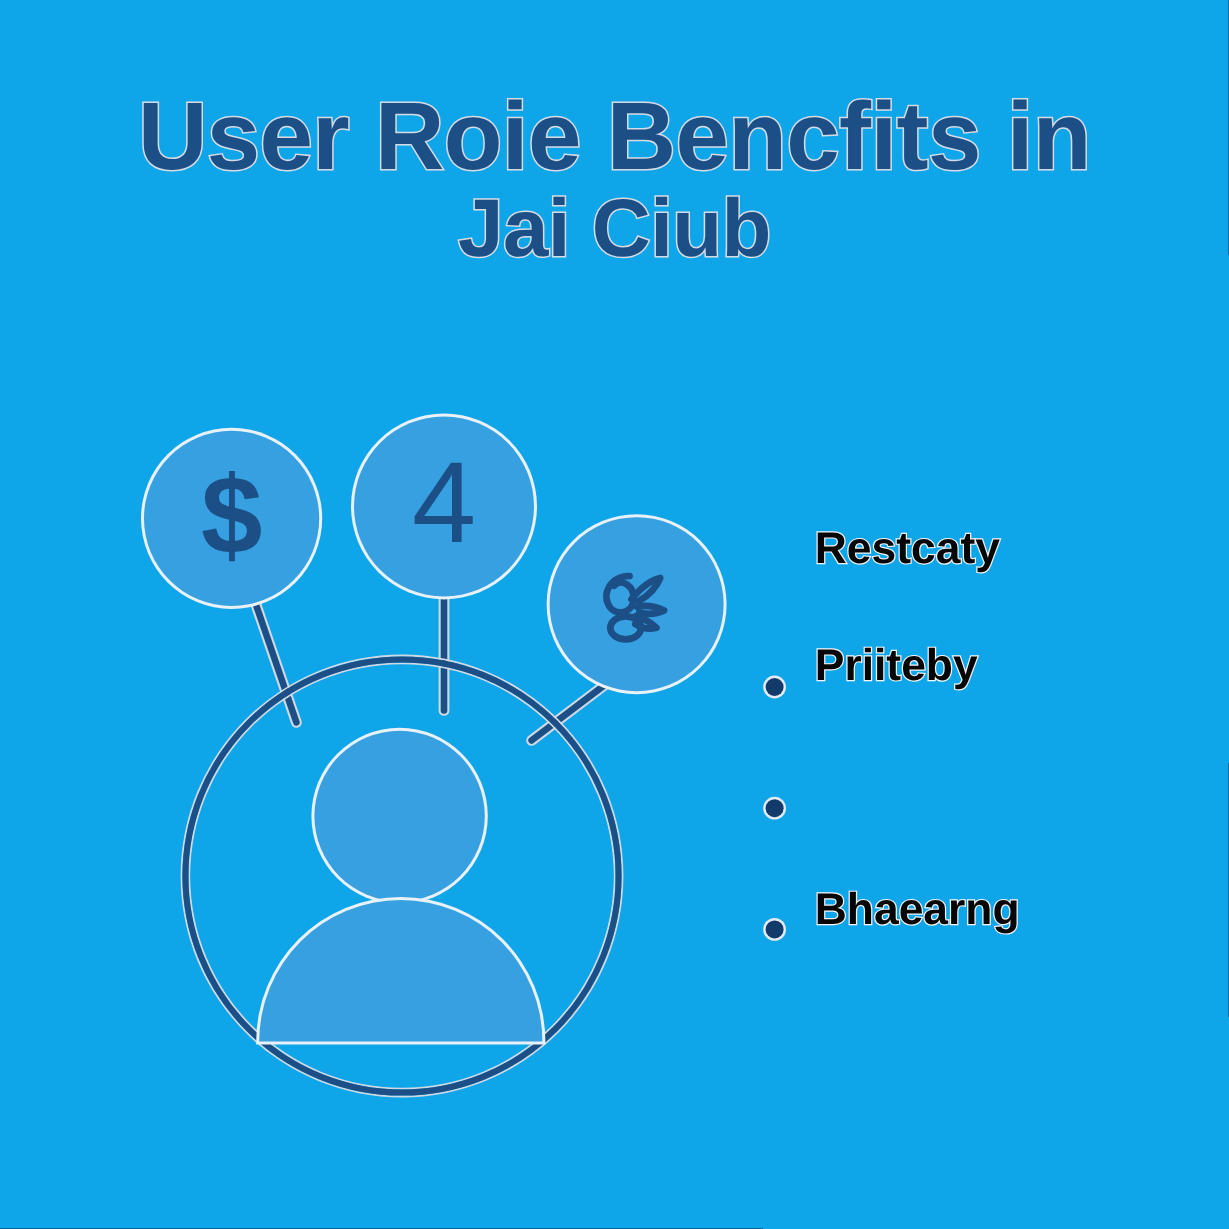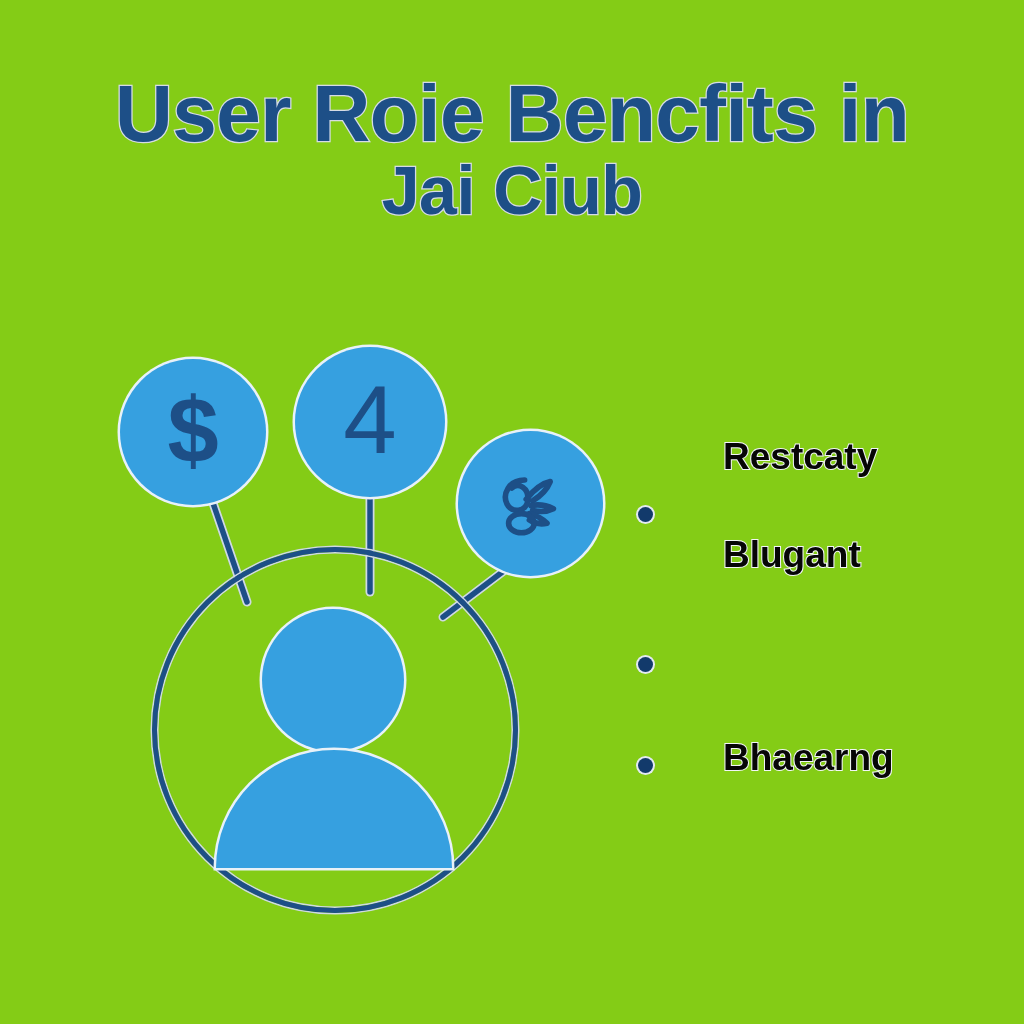--- a/index.html
+++ b/index.html
@@ -8,21 +8,21 @@
     padding: 0;
     background: #000000;
   }
   body {
     font-family: "Liberation Sans", sans-serif;
   }
   #canvas {
     position: relative;
     width: 1024px;
     height: 1024px;
-    background: #84cc16;
+    background: #0ea5e9;
     overflow: hidden;
   }
 
   
   #title-block {
     position: absolute;
     left: 0;
     top: 72px;
     width: 1024px;
     text-align: center;
@@ -137,23 +137,22 @@
 
   
   #bullet-list {
     position: absolute;
     left: 638px;
     top: 432px;
     width: 360px;
   }
   .bullet-item {
     display: flex;
-    align-items: center;
+    align-items: flex-end;
     margin-bottom: 52px;
-    gap: 44px;
   }
   .bullet-marker {
     flex: 0 0 auto;
     width: 15px;
     height: 15px;
     border-radius: 50%;
     background: #123a6b;
     box-shadow: 0 0 0 2px #e3eaf2;
     margin-top: 17px;
     margin-right: 26px;
@@ -216,21 +215,21 @@
   <div id="user-head"></div>
   <div id="user-body"></div>
 
   <div id="bullet-list">
 
     <div class="bullet-item">
       <span class="bullet-marker"></span>
       <span class="bullet-text">
         <span>Restcaty</span><br>
         <br>
-        <span>Blugant</span>
+        <span>Priiteby</span>
       </span>
     </div>
 
     <div class="bullet-item">
       <span class="bullet-marker"></span>
       <span class="bullet-text">
         <br>
       </span>
     </div>
 

